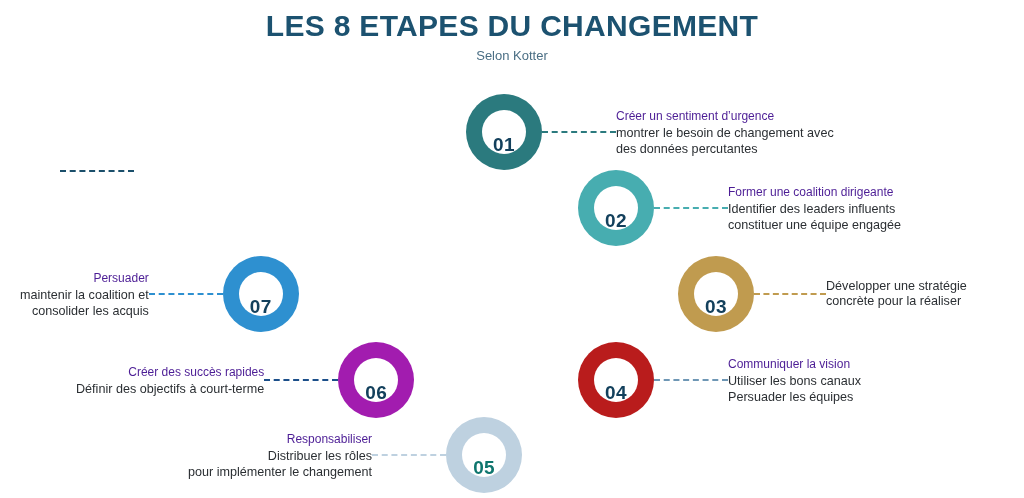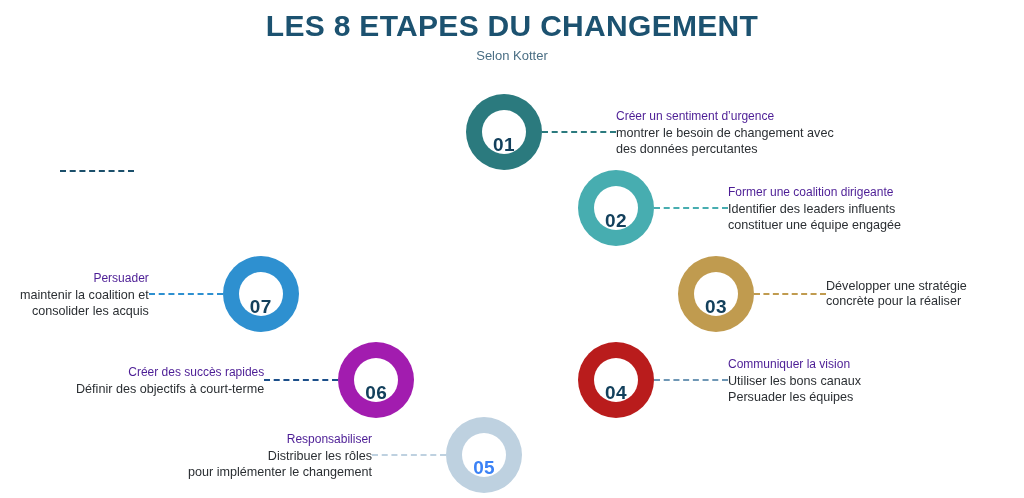--- a/index.html
+++ b/index.html
@@ -69,21 +69,21 @@
     align-items: flex-end;
     justify-content: center;
   }
   .ring .num {
     font-size: 19px;
     font-weight: bold;
     color: #13405C;
     letter-spacing: 0.4px;
     line-height: 19px;
   }
-  .ring.pale .num { color: #3b82f6; }
+  .ring.pale .num { color: #0f766e; }
 
   .dash {
     height: 0;
     border-top: 2px dashed currentColor;
     flex: 0 0 auto;
     align-self: center;
   }
 
   .textblock {
     display: flex;

